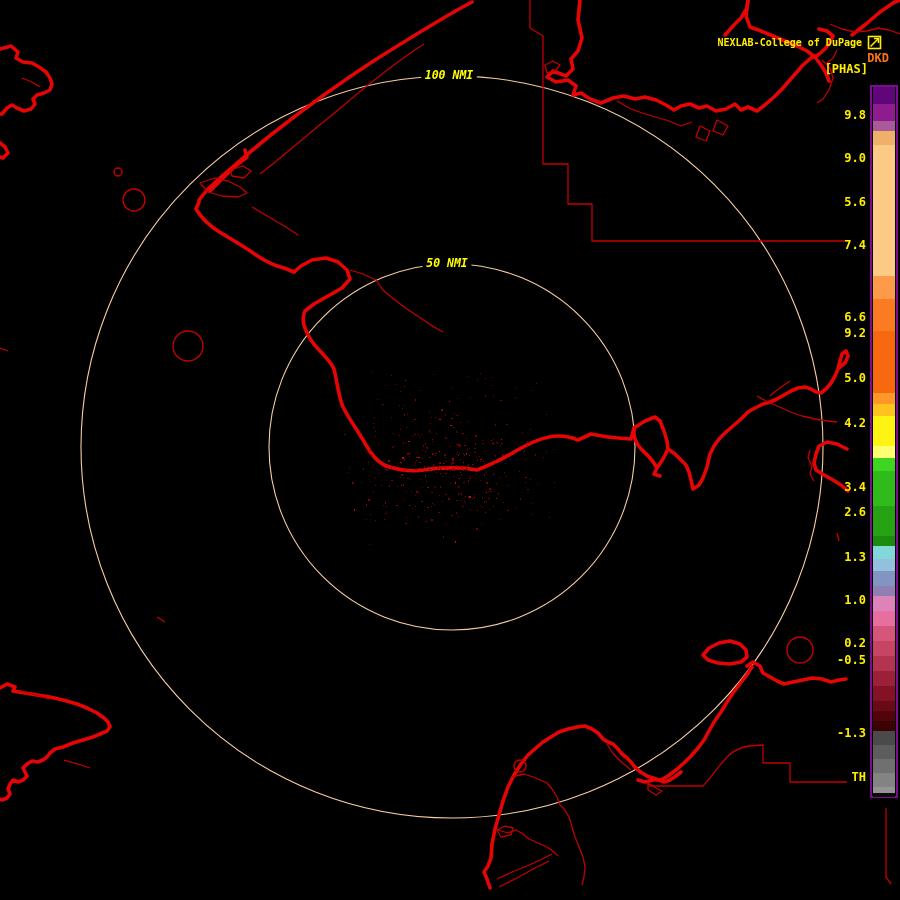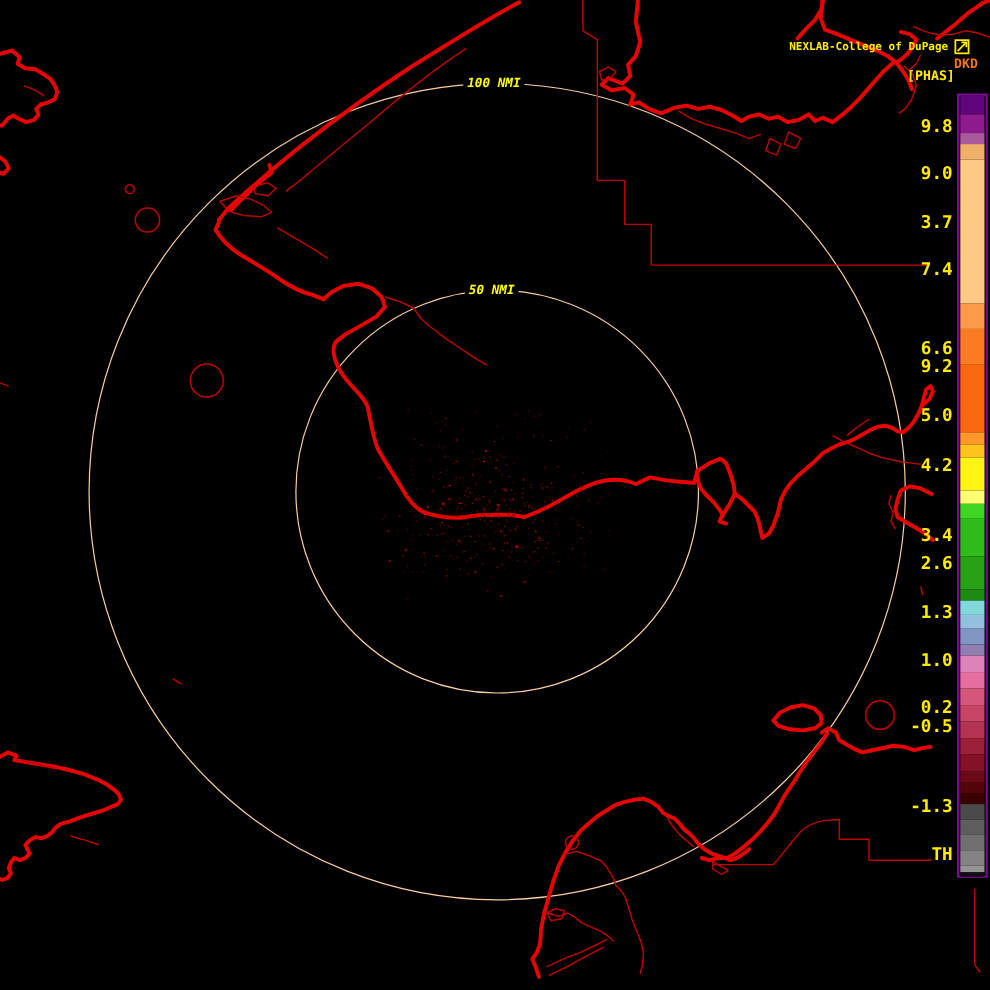--- a/index.html
+++ b/index.html
@@ -7,21 +7,21 @@
          font-family:"DejaVu Sans Mono","Liberation Mono",monospace;}
   .stage *{box-sizing:border-box;}
   svg.maplayer{position:absolute;left:0;top:0;}
   .title-row{position:absolute;top:3px;right:18px;display:flex;align-items:center;gap:5px;margin-top:32px;}
   .title-text{font-size:10px;font-weight:bold;color:#ffec00;letter-spacing:0px;white-space:pre;}
   .prod-code{position:absolute;top:51px;right:11px;font-size:12px;font-weight:bold;color:#f97316;}
   .prod-unit{position:absolute;top:62px;right:32px;font-size:12px;font-weight:bold;color:#ffec00;}
   .colorbar{position:absolute;left:870px;top:85px;width:28px;height:713px;
             border:2px solid #7b0b8f;background:#000;}
   .colorbar-inner{position:absolute;left:1px;top:0px;right:1px;bottom:0px;}
-  .cb-label{position:absolute;height:14px;line-height:14px;font-size:16px;font-weight:bold;
+  .cb-label{position:absolute;height:14px;line-height:14px;font-size:12px;font-weight:bold;
             color:#ffec00;text-align:right;width:40px;left:826px;}
   .status{position:absolute;left:154px;top:884px;font-size:12px;font-weight:bold;
           color:#f2b178;white-space:pre;}
 </style>
 </head>
 <body>
 
 <div class="stage">
 
   <svg class="maplayer" id="mapsvg" width="900" height="900" viewBox="0 0 900 900">
@@ -535,21 +535,21 @@
         <div style="position: absolute; left: 0px; right: 0px; top: 658px; height: 14px; background: rgb(93, 93, 93);"></div>
         <div style="position: absolute; left: 0px; right: 0px; top: 672px; height: 14px; background: rgb(112, 112, 112);"></div>
         <div style="position: absolute; left: 0px; right: 0px; top: 686px; height: 14px; background: rgb(131, 131, 131);"></div>
         <div style="position: absolute; left: 0px; right: 0px; top: 700px; height: 6px; background: rgb(148, 148, 148);"></div>
         <div style="position: absolute; left: 0px; right: 0px; top: 706px; height: 4px; background: rgb(12, 12, 12);"></div>
       </div>
   </div>
   <div id="cb-labels">
       <div class="cb-label" style="top: 108px;">9.8</div>
       <div class="cb-label" style="top: 151px;">9.0</div>
-      <div class="cb-label" style="top: 195px;">3.7</div>
+      <div class="cb-label" style="top: 195px;">5.6</div>
       <div class="cb-label" style="top: 238px;">7.4</div>
       <div class="cb-label" style="top: 282px; margin-top: 28px;">6.6</div>
       <div class="cb-label" style="top: 326px;">9.2</div>
       <div class="cb-label" style="top: 371px;">5.0</div>
       <div class="cb-label" style="top: 416px;">4.2</div>
       <div class="cb-label" style="top: 480px;">3.4</div>
       <div class="cb-label" style="top: 505px;">2.6</div>
       <div class="cb-label" style="top: 550px;">1.3</div>
       <div class="cb-label" style="top: 593px;">1.0</div>
       <div class="cb-label" style="top: 636px;">0.2</div>

